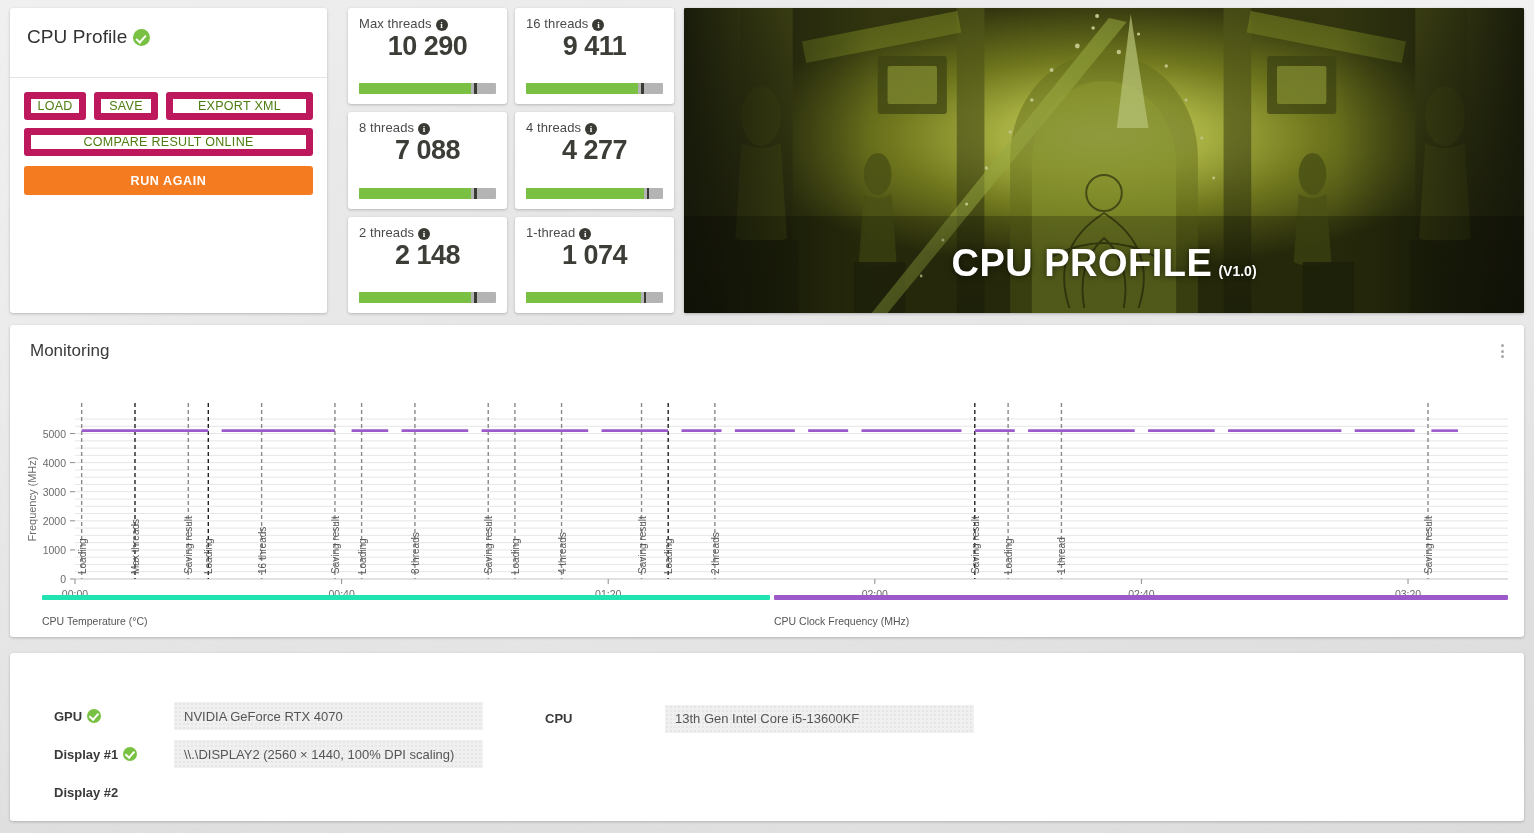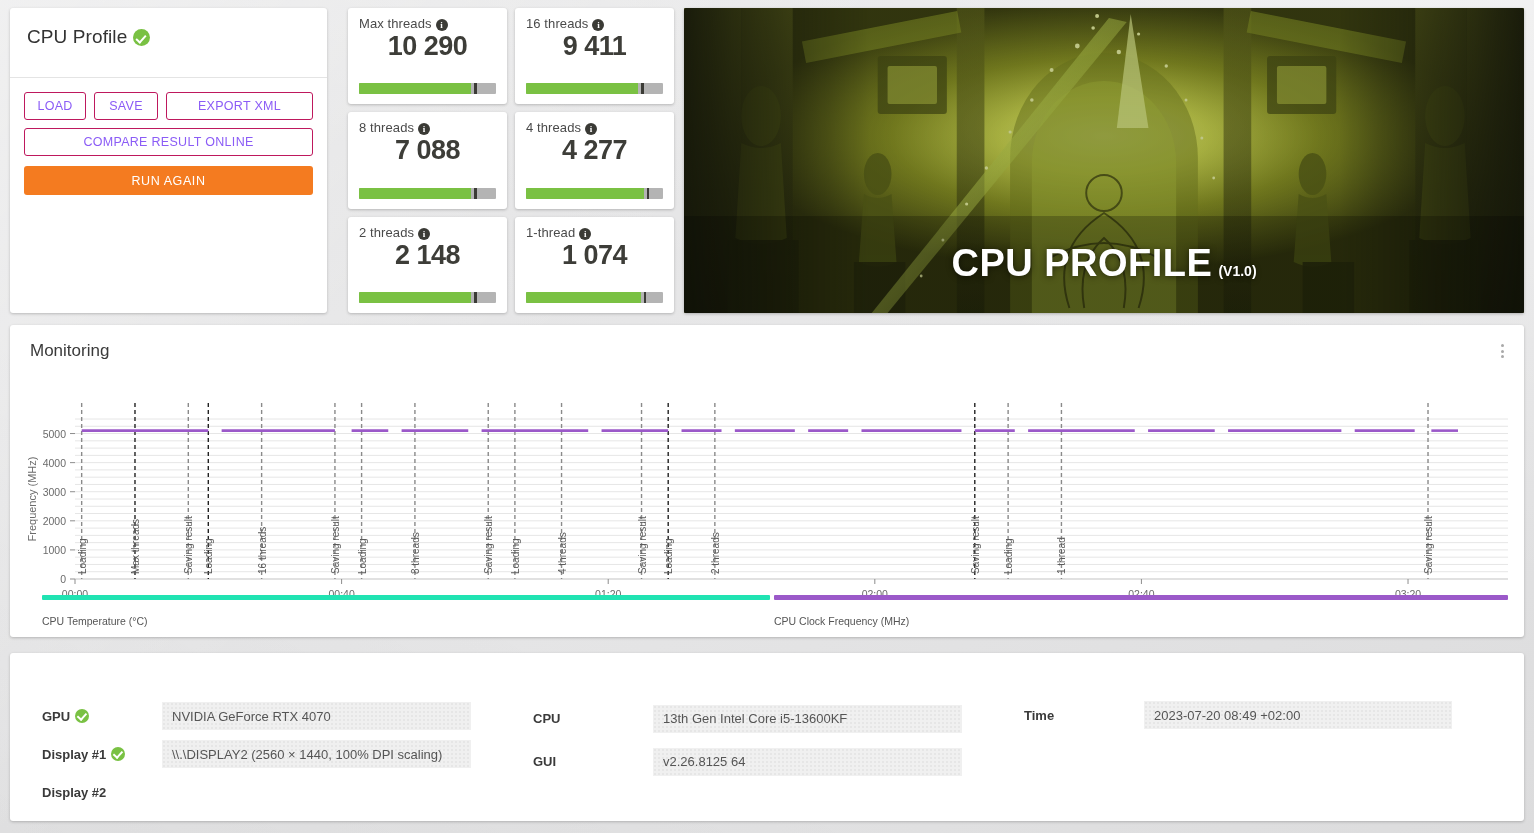--- a/index.html
+++ b/index.html
@@ -45,34 +45,34 @@
     display:inline-block; width:17px; height:17px; border-radius:50%;
     background:#79c143; position:relative; vertical-align:-3px; margin-left:6px;
   }
   .badge-check::after {
     content:""; position:absolute; left:4.5px; top:3.5px;
     width:4px; height:8px; border:solid #fff; border-width:0 2px 2px 0;
     transform: rotate(42deg);
   }
   .btnrow { display:flex; gap:8px; padding:14px 14px 0 14px; }
   .btn {
-    border:1px solid #be185d; background:#fff; border-radius:3px;
+    border:7px solid #be185d; background:#fff; border-radius:3px;
     font-family:"Liberation Sans", sans-serif;
-    font-size:12.5px; color:#8b5cf6; letter-spacing:.3px;
+    font-size:12.5px; color:#4d7c0f; letter-spacing:.3px;
     height:28px; display:flex; align-items:center; justify-content:center;
     cursor:pointer; padding:0 12px; white-space:nowrap;
   }
   .btn-load { width:62px; }
   .btn-save { width:64px; }
   .btn-export { flex:1; }
   .btn-wide { margin:8px 14px 0 14px; height:28px; }
   .btn-primary {
     margin:10px 14px 0 14px; height:29px;
     background:#f47b20; border:none; border-radius:3px; color:#fff;
-    font-size:12.5px; font-weight:normal; letter-spacing:.6px;
+    font-size:12.5px; font-weight:bold; letter-spacing:.6px;
     display:flex; align-items:center; justify-content:center; cursor:pointer;
   }
 
   
   .scores {
     position:absolute; left:338px; top:0; width:326px; height:305px;
     display:grid; grid-template-columns:1fr 1fr; grid-template-rows:repeat(3,1fr);
     gap:8px 8px;
   }
   .score {
@@ -144,21 +144,21 @@
   .legend-label {
     position:absolute; top:20px; font-size:10.5px; color:#555;
     letter-spacing:0px;
   }
 
   
   .sysinfo {
     position:absolute; left:10px; top:653px; width:1514px; height:168px;
   }
   .sys-grid {
-    position:absolute; top:44px; left:0; right:0;
+    position:absolute; top:44px; left:12px; right:0;
     display:grid; grid-template-columns: 491px 491px 490px;
   }
   .sys-col { position:relative; }
   .sys-row { display:flex; align-items:center; height:38px; }
   .sys-key {
     width:152px; padding-left:32px; font-size:13px; font-weight:bold;
     color:#3a3a3a; white-space:nowrap;
   }
   .sys-key .badge-check { width:14px; height:14px; vertical-align:-2px; margin-left:5px; }
   .sys-key .badge-check::after { left:3.5px; top:2.5px; width:3.5px; height:7px; border-width:0 2px 2px 0; }
@@ -494,29 +494,21 @@
         <div class="sys-row">
           <div class="sys-key">Display #2</div>
         </div>
       </div>
 
       <div class="sys-col sys-col-2">
         <div class="sys-row">
           <div class="sys-key">CPU</div>
           <div class="sys-val">13th Gen Intel Core i5-13600KF</div>
         </div>
-        <div class="sys-row">
-          <div class="sys-key">GUI</div>
-          <div class="sys-val">v2.26.8125 64</div>
-        </div>
       </div>
 
       <div class="sys-col sys-col-3">
-        <div class="sys-row">
-          <div class="sys-key">Time</div>
-          <div class="sys-val">2023-07-20 08:49 +02:00</div>
-        </div>
       </div>
 
     </div>
   </div>
 
 </div>
 
 </body></html>

